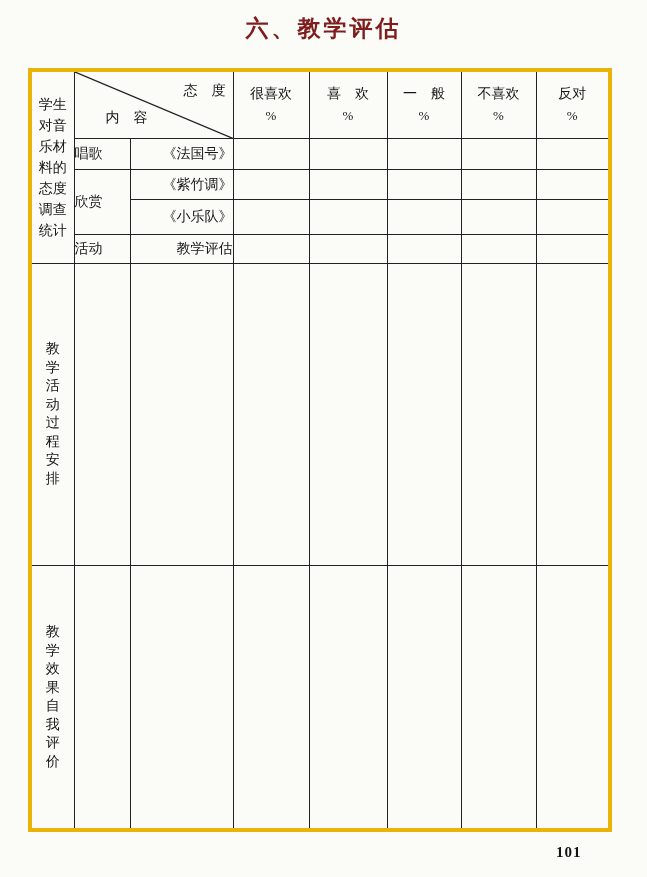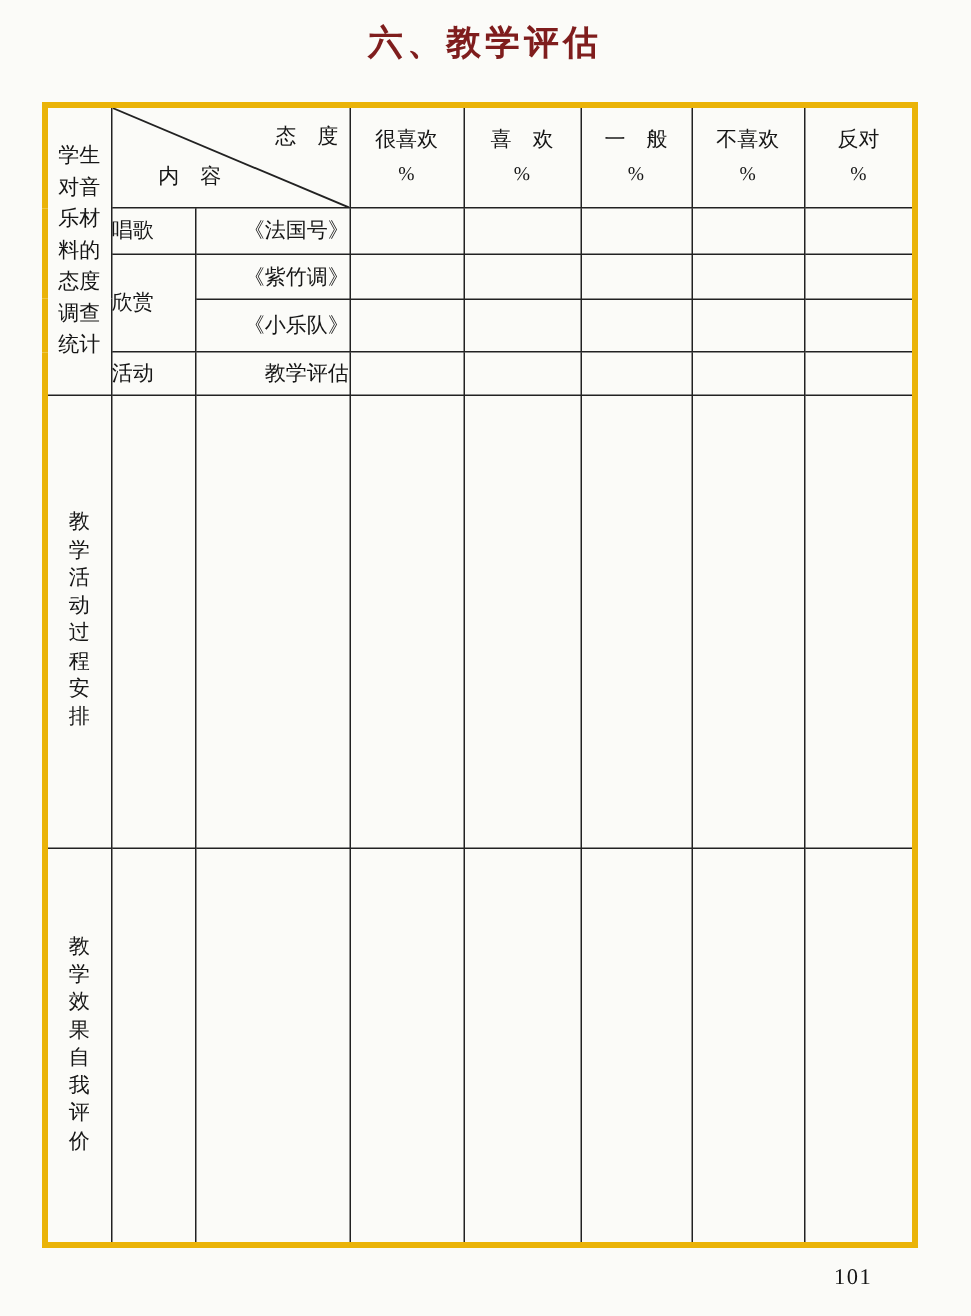--- a/index.html
+++ b/index.html
@@ -74,20 +74,21 @@
 
   td.cat { text-align: left; font-size: 14px; }
   td.content { text-align: right; padding-left: 5px; font-size: 14px; }
 
   .pageno {
     position: absolute;
     top: 844px; left: 556px;
     font-size: 15px;
     letter-spacing: 1px;
     color: #141414;
+    font-weight: bold;
   }
 </style>
 </head>
 <body>
 
 <div class="title">六、教学评估</div>
 
 <table class="form">
   <colgroup>
     <col style="width:44px">

